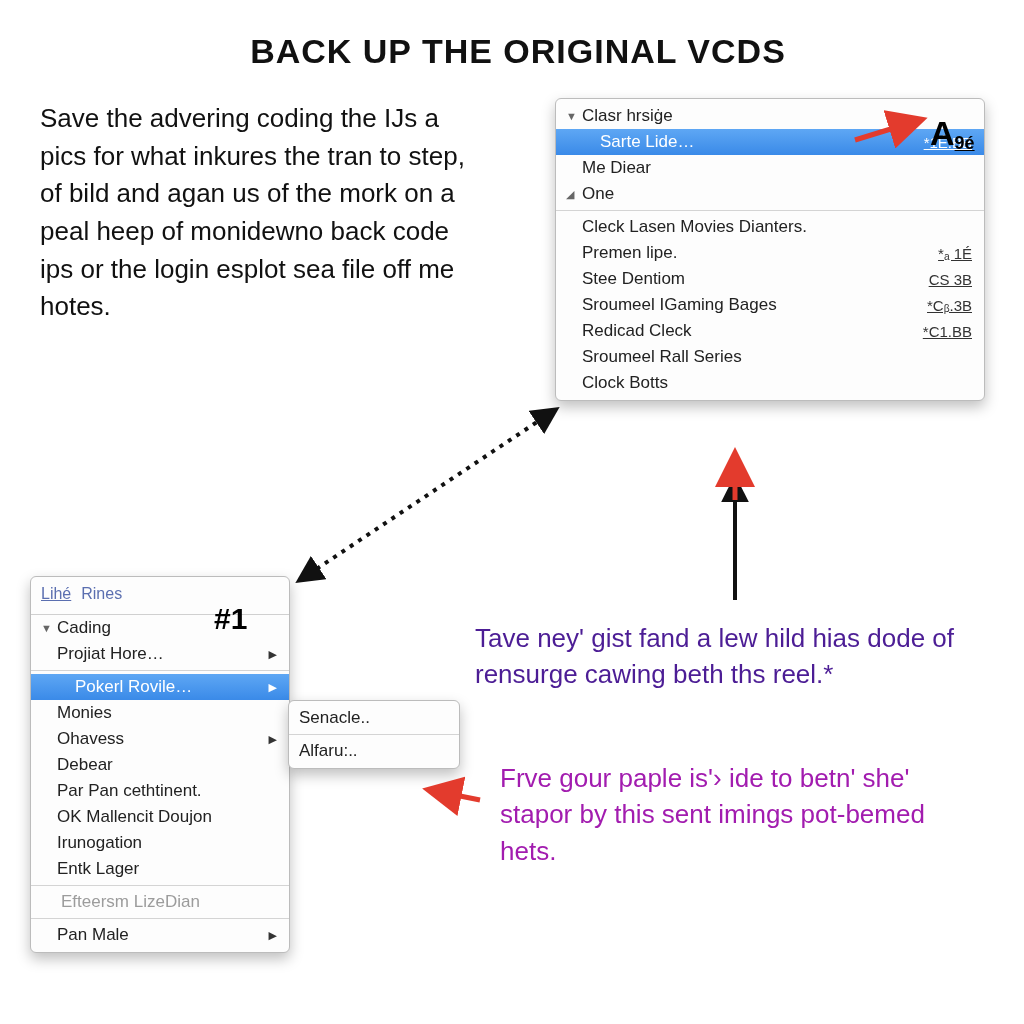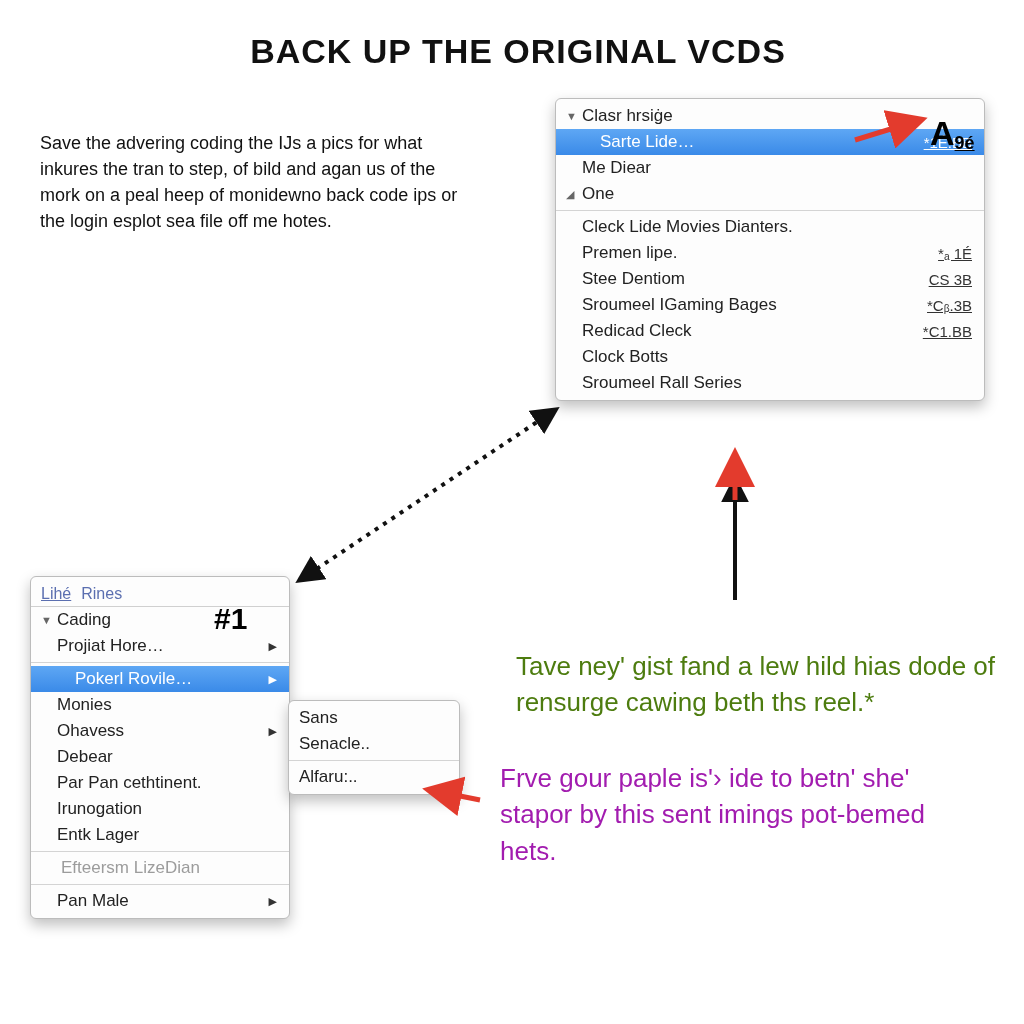--- a/index.html
+++ b/index.html
@@ -20,34 +20,32 @@
     font-weight: 700;
     letter-spacing: 1px;
     color: #111;
     padding-left: 12px;
   }
   .intro {
     position: absolute;
     top: 100px;
     left: 40px;
     width: 440px;
-    font-size: 18px;
+    font-size: 26px;
     line-height: 1.45;
     color: #111;
-    margin-top: 30px;
   }
   .para2 {
     position: absolute;
     top: 620px;
-    left: 516px;
+    left: 475px;
     width: 480px;
     font-size: 26px;
     line-height: 1.4;
-    color: #4d7c0f;
-    margin-top: 28px;
+    color: #4c1d95;
   }
   .para3 {
     position: absolute;
     top: 760px;
     left: 500px;
     width: 480px;
     font-size: 26px;
     line-height: 1.4;
     color: #a21caf;
   }
@@ -99,21 +97,21 @@
   }
   .menu .row .subarrow {
     margin-left: 14px;
     font-size: 11px;
     color: #333;
   }
   .menu .row.selected .subarrow { color:#fff; }
   .menu .row.disabled { color:#9c9c9c;padding-left:14px; }
   .menu .titlebar {
     display:flex;
-    padding:4px 10px 3px 10px;
+    padding:4px 10px 11px 10px;
     border-bottom:1px solid #d0d0d0;
     font-size:16px;
     color:#5b6fb0;
     gap:10px;
   }
 
   #menuA {
     top: 98px;
     left: 555px;
     width: 430px;
@@ -171,21 +169,21 @@
     <span class="tri"></span>
     <span class="lbl">Me Diear</span>
   </div>
   <div class="row">
     <span class="tri">◢</span>
     <span class="lbl">One</span>
   </div>
   <div class="sep"></div>
   <div class="row">
     <span class="tri"></span>
-    <span class="lbl">Cleck Lide Movies Dianters.</span>
+    <span class="lbl">Cleck Lasen Movies Dianters.</span>
   </div>
   <div class="row">
     <span class="tri"></span>
     <span class="lbl">Premen lipe.</span>
     <span class="sc">*ₐ 1É</span>
   </div>
   <div class="row">
     <span class="tri"></span>
     <span class="lbl">Stee Dentiom</span>
     <span class="sc">CS 3B</span>
@@ -195,25 +193,25 @@
     <span class="lbl">Sroumeel IGaming Bages</span>
     <span class="sc">*Cᵦ.3B</span>
   </div>
   <div class="row">
     <span class="tri"></span>
     <span class="lbl">Redicad Cleck</span>
     <span class="sc">*C1.BB</span>
   </div>
   <div class="row">
     <span class="tri"></span>
+    <span class="lbl">Sroumeel Rall Series</span>
+  </div>
+  <div class="row">
+    <span class="tri"></span>
     <span class="lbl">Clock Botts</span>
-  </div>
-  <div class="row">
-    <span class="tri"></span>
-    <span class="lbl">Sroumeel Rall Series</span>
   </div>
 </div>
 
 <div id="menuB" class="menu">
   <div class="titlebar">
     <span style="text-decoration:underline">Lihé</span>
     <span>Rines</span>
   </div>
   <div class="row">
     <span class="tri">▼</span>
@@ -242,43 +240,44 @@
   <div class="row">
     <span class="tri"></span>
     <span class="lbl">Debear</span>
   </div>
   <div class="row">
     <span class="tri"></span>
     <span class="lbl">Par Pan cethtinent.</span>
   </div>
   <div class="row">
     <span class="tri"></span>
+    <span class="lbl">OK Mallencit Doujon</span>
+  </div>
+  <div class="row">
+    <span class="tri"></span>
     <span class="lbl">Irunogation</span>
   </div>
   <div class="row">
     <span class="tri"></span>
     <span class="lbl">Entk Lager</span>
   </div>
   <div class="sep"></div>
   <div class="row disabled">
     <span class="tri"></span>
     <span class="lbl">Efteersm LizeDian</span>
   </div>
   <div class="sep"></div>
   <div class="row">
     <span class="tri"></span>
     <span class="lbl">Pan Male</span>
     <span class="subarrow">▶</span>
   </div>
 </div>
 
 <div id="menuC" class="menu">
-  <div class="row">
-    <span class="lbl">Sans</span>
-  </div>
   <div class="row">
     <span class="lbl">Senacle..</span>
   </div>
   <div class="sep"></div>
   <div class="row">
     <span class="lbl">Alfaru:..</span>
   </div>
 </div>
 
 <div id="badgeA" class="badge">

